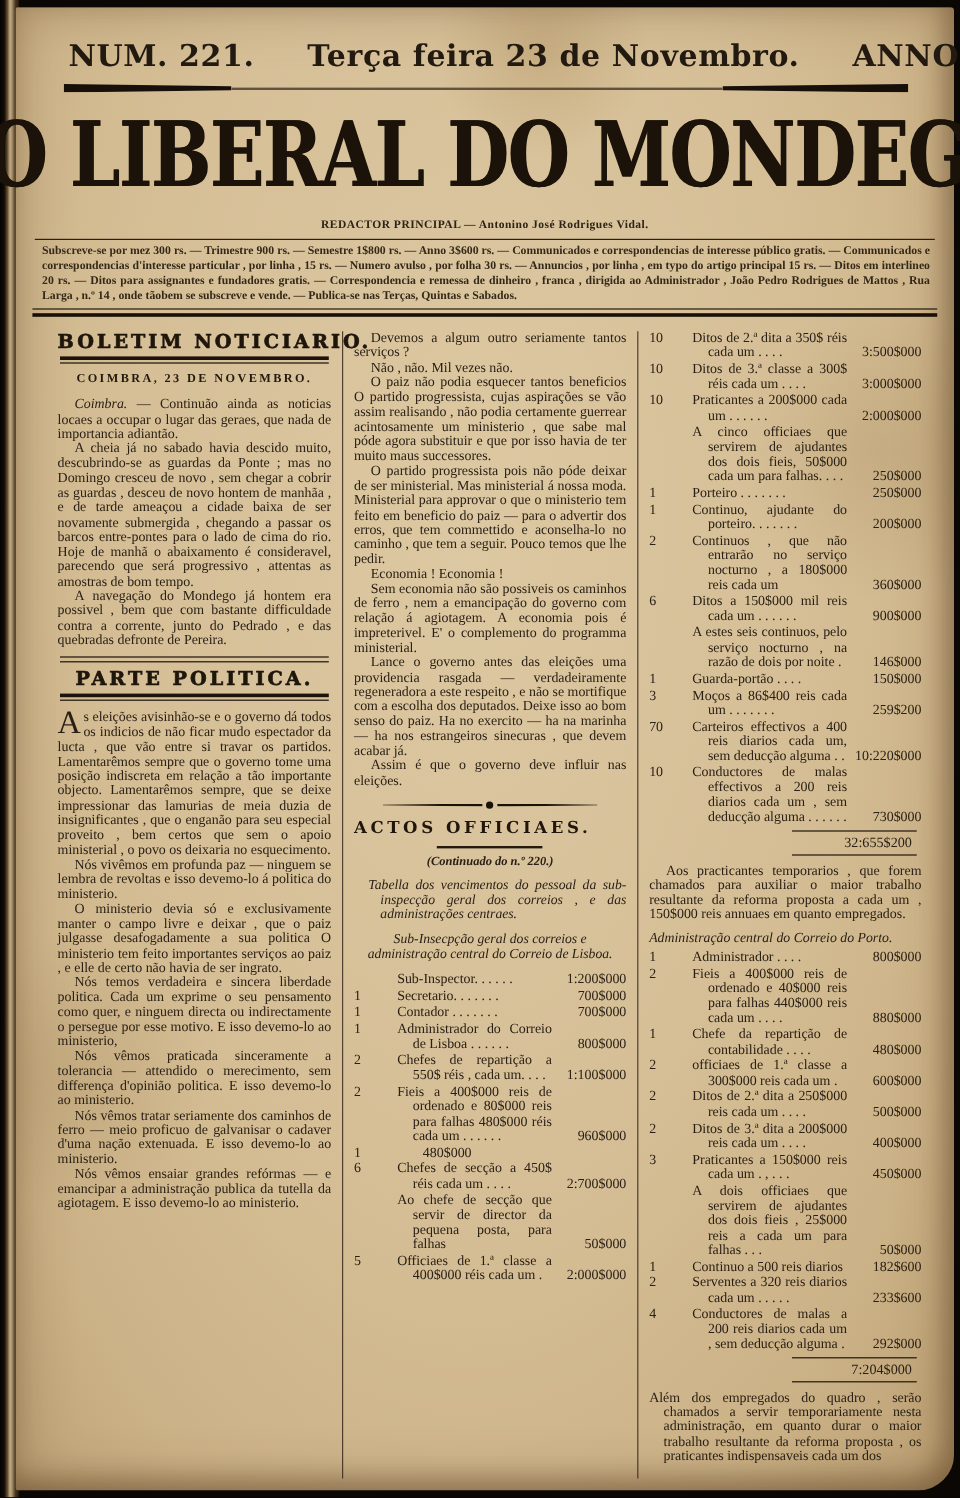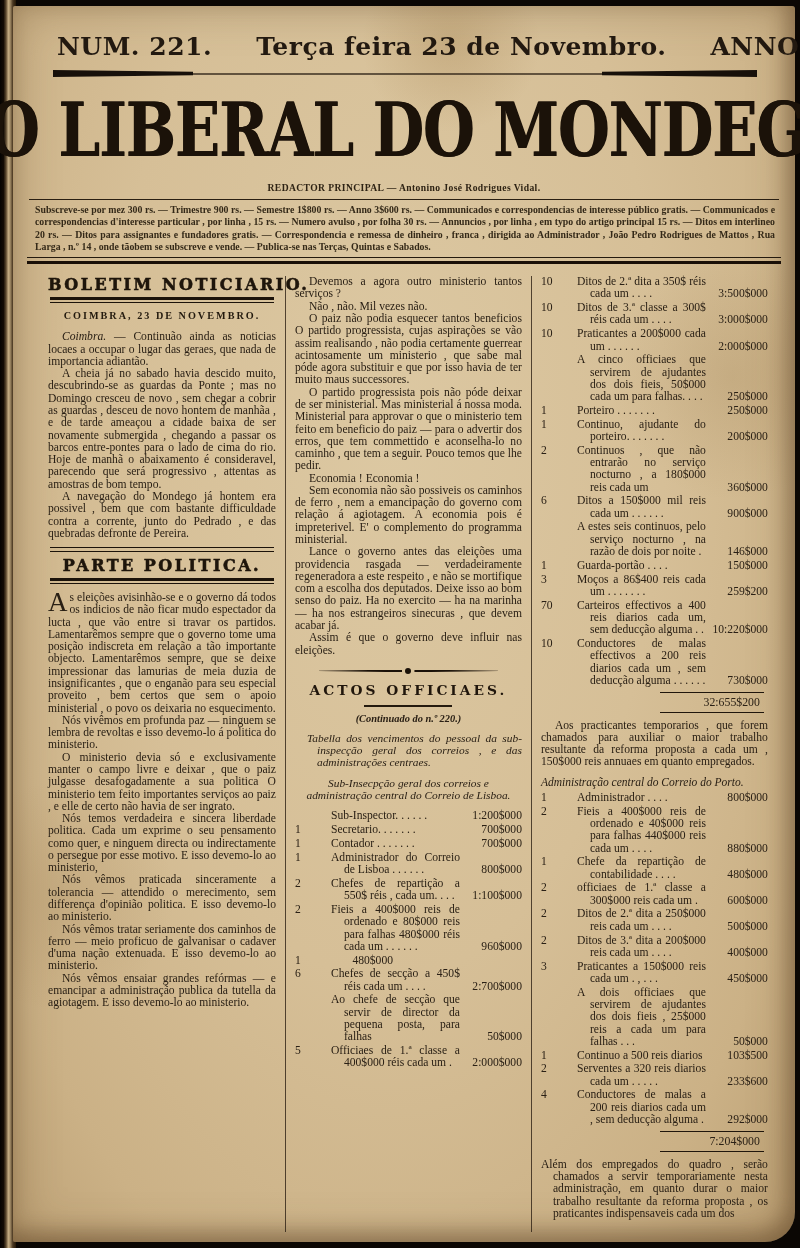--- a/index.html
+++ b/index.html
@@ -65,21 +65,21 @@
   p.body { margin:0; text-indent:14px; text-align:justify; }
   .ital { font-style:italic; }
   .dropcap::first-letter { float:left; font-size:27px; line-height:19px; padding:1px 2px 0 0; }
   .dropcap { text-indent:0 !important; }
   
   .swell { display:flex; align-items:center; margin:11px 24px 9px; }
   .swell .line { flex:1; height:2.6px; background:#1a1108; }
   .swell .line.l { clip-path:polygon(0 42%, 100% 0, 100% 100%, 0 58%); }
   .swell .line.r { clip-path:polygon(0 0, 100% 42%, 100% 58%, 0 100%); }
   .swell .dot { width:6px; height:6px; border-radius:50%; background:#1a1108; margin:0 3px; flex:none; }
-  .actos-title { font-family:"DejaVu Serif", serif; font-weight:700; text-align:center; font-size:13.8px; letter-spacing:3px; color:#20160c; margin:4px 0 0; white-space:nowrap; }
+  .actos-title { font-family:"DejaVu Serif", serif; font-weight:700; text-align:left; font-size:13.8px; letter-spacing:3px; color:#20160c; margin:4px 0 0; white-space:nowrap; }
   .short-rule { width:88px; height:1.6px; background:#241a0e; margin:8px auto 6px; }
   .cont-note { text-align:center; font-style:italic; font-weight:700; font-size:10.4px; margin:0 0 8px; }
   .tabella-intro { font-style:italic; font-size:11.4px; text-align:justify; padding-left:22px; text-indent:-10px; margin:0 0 9px; }
   .lisboa-heading { font-style:italic; font-size:11.4px; text-align:center; margin:0 0 9px; }
   .porto-heading { font-style:italic; font-size:11.5px; margin:3px 0 4px; }
   
   .trow { display:flex; margin-bottom:1.5px; }
   .trow .qty { flex:none; width:16px; text-align:left; padding-right:20px; align-self:flex-start; }
   .trow .desc { flex:1; text-align:justify; padding-left:13px; text-indent:-13px; }
   .trow .val { flex:none; min-width:60px; text-align:right; align-self:flex-end; white-space:nowrap; padding-left:2px; }
@@ -140,21 +140,21 @@
             <p class="body mb politics-p">Nós temos verdadeira e sincera liberdade politica. Cada um exprime o seu pensamento como quer, e ninguem directa ou indirectamente o persegue por esse motivo. E isso devemo-lo ao ministerio,</p>
             <p class="body mb politics-p">Nós vêmos praticada sinceramente a tolerancia — attendido o merecimento, sem differença d'opinião politica. E isso devemo-lo ao ministerio.</p>
             <p class="body mb politics-p">Nós vêmos tratar seriamente dos caminhos de ferro — meio proficuo de galvanisar o cadaver d'uma nação extenuada. E isso devemo-lo ao ministerio.</p>
             <p class="body mb politics-p">Nós vêmos ensaiar grandes refórmas — e emancipar a administração publica da tutella da agiotagem. E isso devemo-lo ao ministerio.</p>
           </div>
       </div>
 
       <div class="col">
         <div>
 
-        <p class="body mb">Devemos a agora outro ministerio tantos serviços ?</p>
+        <p class="body mb">Devemos a algum outro seriamente tantos serviços ?</p>
             <p class="body mb">Não , não. Mil vezes não.</p>
             <p class="body mb">O paiz não podia esquecer tantos beneficios O partido progressista, cujas aspirações se vão assim realisando , não podia certamente guerrear acintosamente um ministerio , que sabe mal póde agora substituir e que por isso havia de ter muito maus successores.</p>
             <p class="body mb">O partido progressista pois não póde deixar de ser ministerial. Mas ministerial á nossa moda. Ministerial para approvar o que o ministerio tem feito em beneficio do paiz — para o advertir dos erros, que tem commettido e aconselha-lo no caminho , que tem a seguir. Pouco temos que lhe pedir.</p>
             <p class="body mb">Economia ! Economia !</p>
             <p class="body mb">Sem economia não são possiveis os caminhos de ferro , nem a emancipação do governo com relação á agiotagem. A economia pois é impreterivel. E' o complemento do programma ministerial.</p>
             <p class="body mb">Lance o governo antes das eleições uma providencia rasgada — verdadeiramente regeneradora a este respeito , e não se mortifique com a escolha dos deputados. Deixe isso ao bom senso do paiz. Ha no exercito — ha na marinha — ha nos estrangeiros sinecuras , que devem acabar já.</p>
             <p class="body mb">Assim é que o governo deve influir nas eleições.</p>
           </div>
         <div class="swell">
           <div class="line l"></div>
@@ -361,21 +361,21 @@
 
             <div class="trow">
               <span class="qty"></span>
               <span class="desc">A dois officiaes que servirem de ajudantes dos dois fieis , 25$000 reis a cada um para falhas . . .</span>
               <span class="val">50$000</span>
             </div>
 
             <div class="trow">
               <span class="qty">1</span>
               <span class="desc">Continuo a 500 reis diarios</span>
-              <span class="val">103$500</span>
+              <span class="val">182$600</span>
             </div>
 
             <div class="trow">
               <span class="qty">2</span>
               <span class="desc">Serventes a 320 reis diarios cada um . . . . .</span>
               <span class="val">233$600</span>
             </div>
 
 
             <div class="trow">

